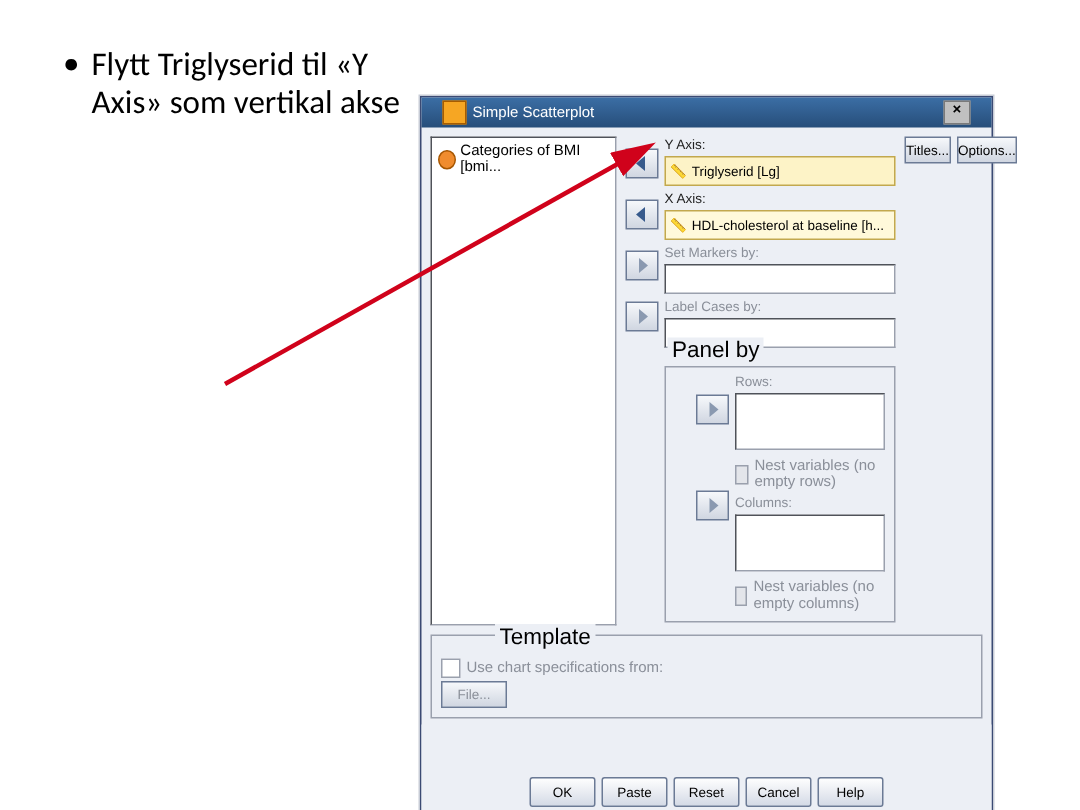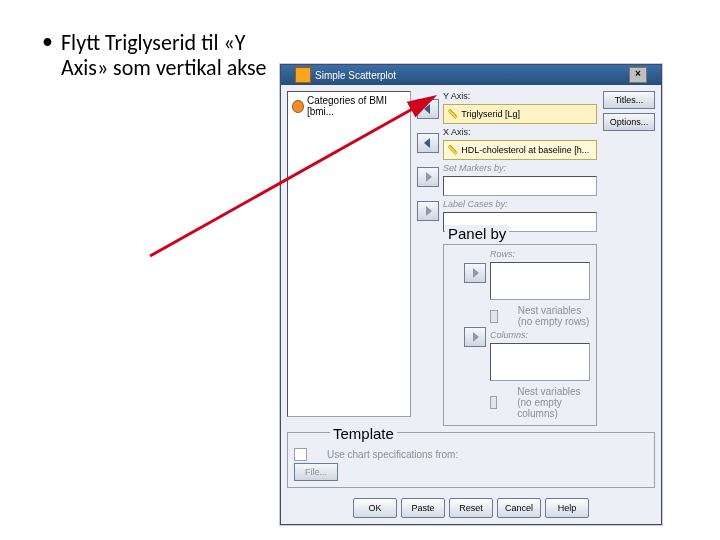--- a/index.html
+++ b/index.html
@@ -103,21 +103,21 @@
     cursor: pointer;
   }
   .move-btn svg { width: 14px; height: 12px; }
   .right-col {
     flex: 1;
     display: flex;
     flex-direction: column;
     gap: 3px;
   }
   .row-label { font-size: 9px; color: #222; }
-  .row-label.gray { color: #8a8f99; font-style: italic; }
+  .row-label.gray { color: #8a8f99; }
   .field {
     height: 16px;
     background: #fff;
     border: 1px inset #9aa0ad;
     font-size: 9px;
     padding: 1px 3px;
     white-space: nowrap;
     overflow: hidden;
     text-overflow: ellipsis;
     display: flex; align-items: center;
@@ -147,32 +147,31 @@
   .panel-title {
     font-size: 15px;
     position: relative;
     top: -10px;
     background: #eceff5;
     padding: 0 3px;
     display: inline-block;
     margin-left: 2px;
   }
   .panel-wrap { position: relative; }
-  .checkbox-row { display: flex; align-items: center; gap: 20px; margin-top: 2px; }
+  .checkbox-row { display: flex; align-items: center; gap: 4px; margin-top: 2px; }
   .checkbox {
     width: 11px; height: 11px;
     border: 1px solid #9aa0ad;
     background: #fff;
     display: inline-block;
   }
   .checkbox.disabled { background: #e3e5ea; }
   .dim { color: #8a8f99; }
   .side-btns {
     display: flex;
-    flex-direction: column;
     gap: 4px;
     width: 52px;
   }
   .side-btn {
     height: 16px;
     border: 1px solid #6b7a95;
     background: linear-gradient(#f6f8fb, #d0d6e1);
     font-size: 9px;
     display: flex; align-items: center; justify-content: center;
     cursor: pointer;
@@ -200,20 +199,21 @@
     background: #eceff5;
   }
   .dlg-btn {
     width: 42px; height: 18px;
     border: 1px solid #6b7a95;
     background: linear-gradient(#fefefe, #d4dae6);
     font-size: 9px;
     display: flex; align-items: center; justify-content: center;
     cursor: pointer;
     border-radius: 2px;
+    margin-top: 29px;
   }
   .arrow-overlay {
     position: absolute;
     pointer-events: none;
     left: 0; top: 0;
     width: 720px; height: 540px;
   }
 </style>
 </head>
 <body>

